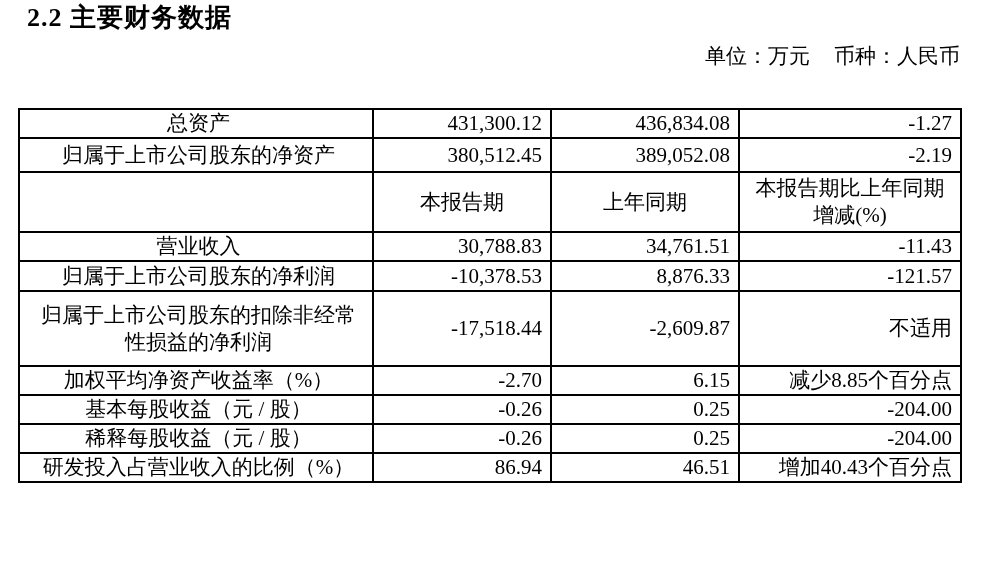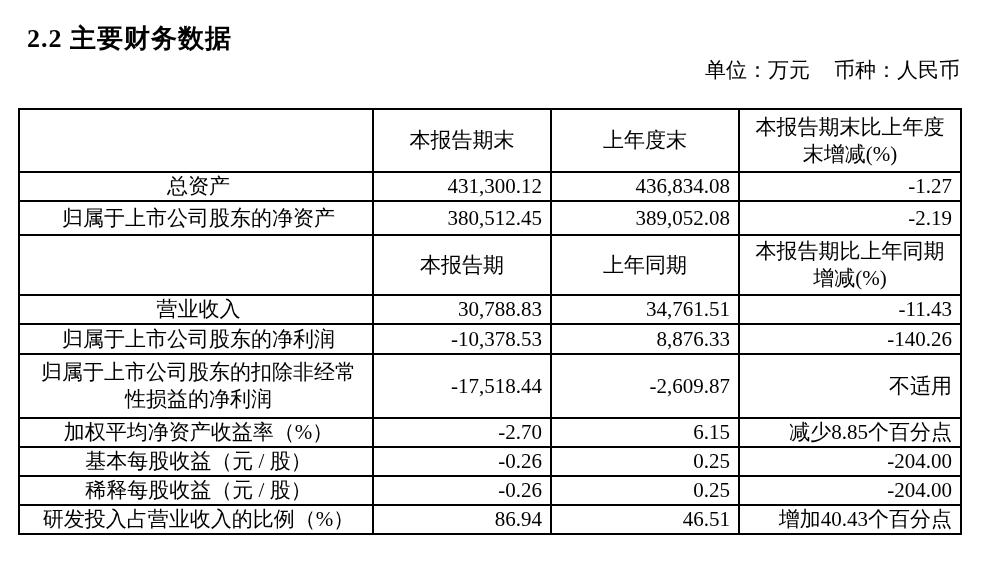--- a/index.html
+++ b/index.html
@@ -12,34 +12,33 @@
     width: 990px;
     height: 572px;
     background: #ffffff;
     color: #000000;
     font-family: "Liberation Serif", "DejaVu Serif", serif;
     overflow: hidden;
   }
   .doc-title {
     position: absolute;
     left: 27px;
-    top: 21px;
+    top: 0;
     font-size: 26px;
     font-weight: bold;
     letter-spacing: 1px;
     white-space: nowrap;
     text-align: center;
   }
   .unit-note {
     position: absolute;
     right: 30px;
     top: 42px;
     font-size: 21px;
     white-space: nowrap;
-    margin-top: 14px;
   }
   .unit-note .gap {
     display: inline-block;
     width: 24px;
   }
   table.fin {
     position: absolute;
     left: 18px;
     top: 108px;
     width: 942px;
@@ -65,46 +64,40 @@
   td.num {
     text-align: right;
     padding: 0 8px;
     border-radius: 6px;
   }
   tr.hdr1 { height: 63px; }
   tr.hdr2 { height: 60px; margin-top: 8px; }
   tr.r    { height: 27px; }
   tr.r29  { height: 34px; }
   tr.r30  { height: 30px; padding-left: 40px; }
-  tr.rtall{ height: 64px; }
+  tr.rtall{ height: 75px; }
 </style>
 </head>
 <body>
 
 <div class="page">
 
   <div class="doc-title">2.2 主要财务数据</div>
 
   <div class="unit-note"><span>单位：万元</span><span class="gap"></span><span>币种：人民币</span></div>
 
   <table class="fin">
     <colgroup>
       <col style="width:354px">
       <col style="width:178px">
       <col style="width:188px">
       <col style="width:222px">
     </colgroup>
 
     <tbody>
-        <tr class="hdr1">
-      <th></th>
-      <th>本报告期末</th>
-      <th>上年度末</th>
-      <th>本报告期末比上年度末增减(%)</th>
-    </tr>
 
     <tr class="r">
       <td class="label">总资产</td>
       <td class="num">431,300.12</td>
       <td class="num">436,834.08</td>
       <td class="num">-1.27</td>
     </tr>
 
     <tr class="r29">
       <td class="label">归属于上市公司股东的净资产</td>
@@ -124,21 +117,21 @@
       <td class="label">营业收入</td>
       <td class="num">30,788.83</td>
       <td class="num">34,761.51</td>
       <td class="num">-11.43</td>
     </tr>
 
     <tr class="r30">
       <td class="label">归属于上市公司股东的净利润</td>
       <td class="num">-10,378.53</td>
       <td class="num">8,876.33</td>
-      <td class="num">-140.26</td>
+      <td class="num">-121.57</td>
     </tr>
 
     <tr class="rtall">
       <td class="label">归属于上市公司股东的扣除非经常性损益的净利润</td>
       <td class="num">-17,518.44</td>
       <td class="num">-2,609.87</td>
       <td class="num">不适用</td>
     </tr>
 
 

